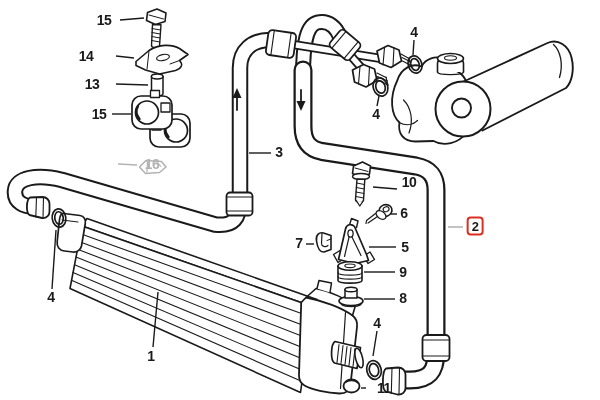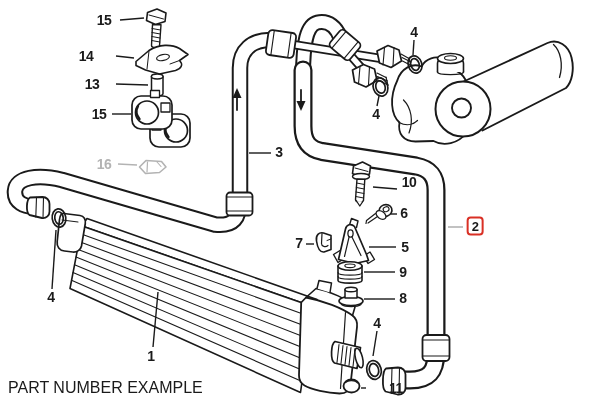--- a/index.html
+++ b/index.html
@@ -4,21 +4,21 @@
 <style>
   html,body{margin:0;padding:0;background:#fff;}
   #stage{position:relative;width:600px;height:400px;background:#fff;overflow:hidden;
          font-family:Liberation Sans, sans-serif;}
   #artwork{position:absolute;left:0;top:0;}
   #leader-svg{position:absolute;left:0;top:0;pointer-events:none;}
   #callout-layer{position:absolute;left:0;top:0;width:100%;height:100%;}
   .callout{position:absolute;transform:translate(-50%,-50%);
            font-weight:bold;font-size:14px;letter-spacing:-0.5px;color:#1a1a1a;
            line-height:15px;white-space:nowrap;cursor:default;}
-  .callout.muted{color:#b3b3b3;}
+  .callout.muted{color:#b3b3b3;margin-left:48px;}
   .callout.highlight{border:2px solid #d93025;border-radius:4px;background:#fff;
            padding:0 3px;font-size:13px;}
   #footer-caption{position:absolute;left:8px;top:379px;font-size:16px;color:#1a1a1a;}
 </style>
 </head>
 <body>
 
 <div id="stage">
 
   <svg id="artwork" width="600" height="400" viewBox="0 0 600 400" stroke-linecap="round" stroke-linejoin="round">
@@ -311,18 +311,17 @@
       <div class="callout" style="left: 376px; top: 114px;">4</div>
       <div class="callout" style="left: 409px; top: 182px;">10</div>
       <div class="callout" style="left: 404px; top: 213px;">6</div>
       <div class="callout" style="left: 299px; top: 243px;">7</div>
       <div class="callout" style="left: 405px; top: 247px;">5</div>
       <div class="callout" style="left: 403px; top: 272px;">9</div>
       <div class="callout" style="left: 403px; top: 298px;">8</div>
       <div class="callout" style="left: 51px; top: 297px;">4</div>
       <div class="callout" style="left: 377px; top: 323px;">4</div>
       <div class="callout" style="left: 151px; top: 356px;">1</div>
-      <div class="callout" style="left: 396px; top: 388px;">11</div>
+      <div class="callout" style="left: 384px; top: 388px;">11</div>
       <div class="callout highlight" style="left: 475px; top: 226px; border-color: rgb(217, 48, 37);">2</div>
     </div>
 
-  <div id="footer-caption">PART NUMBER EXAMPLE</div>
 </div>
 
 </body></html>

